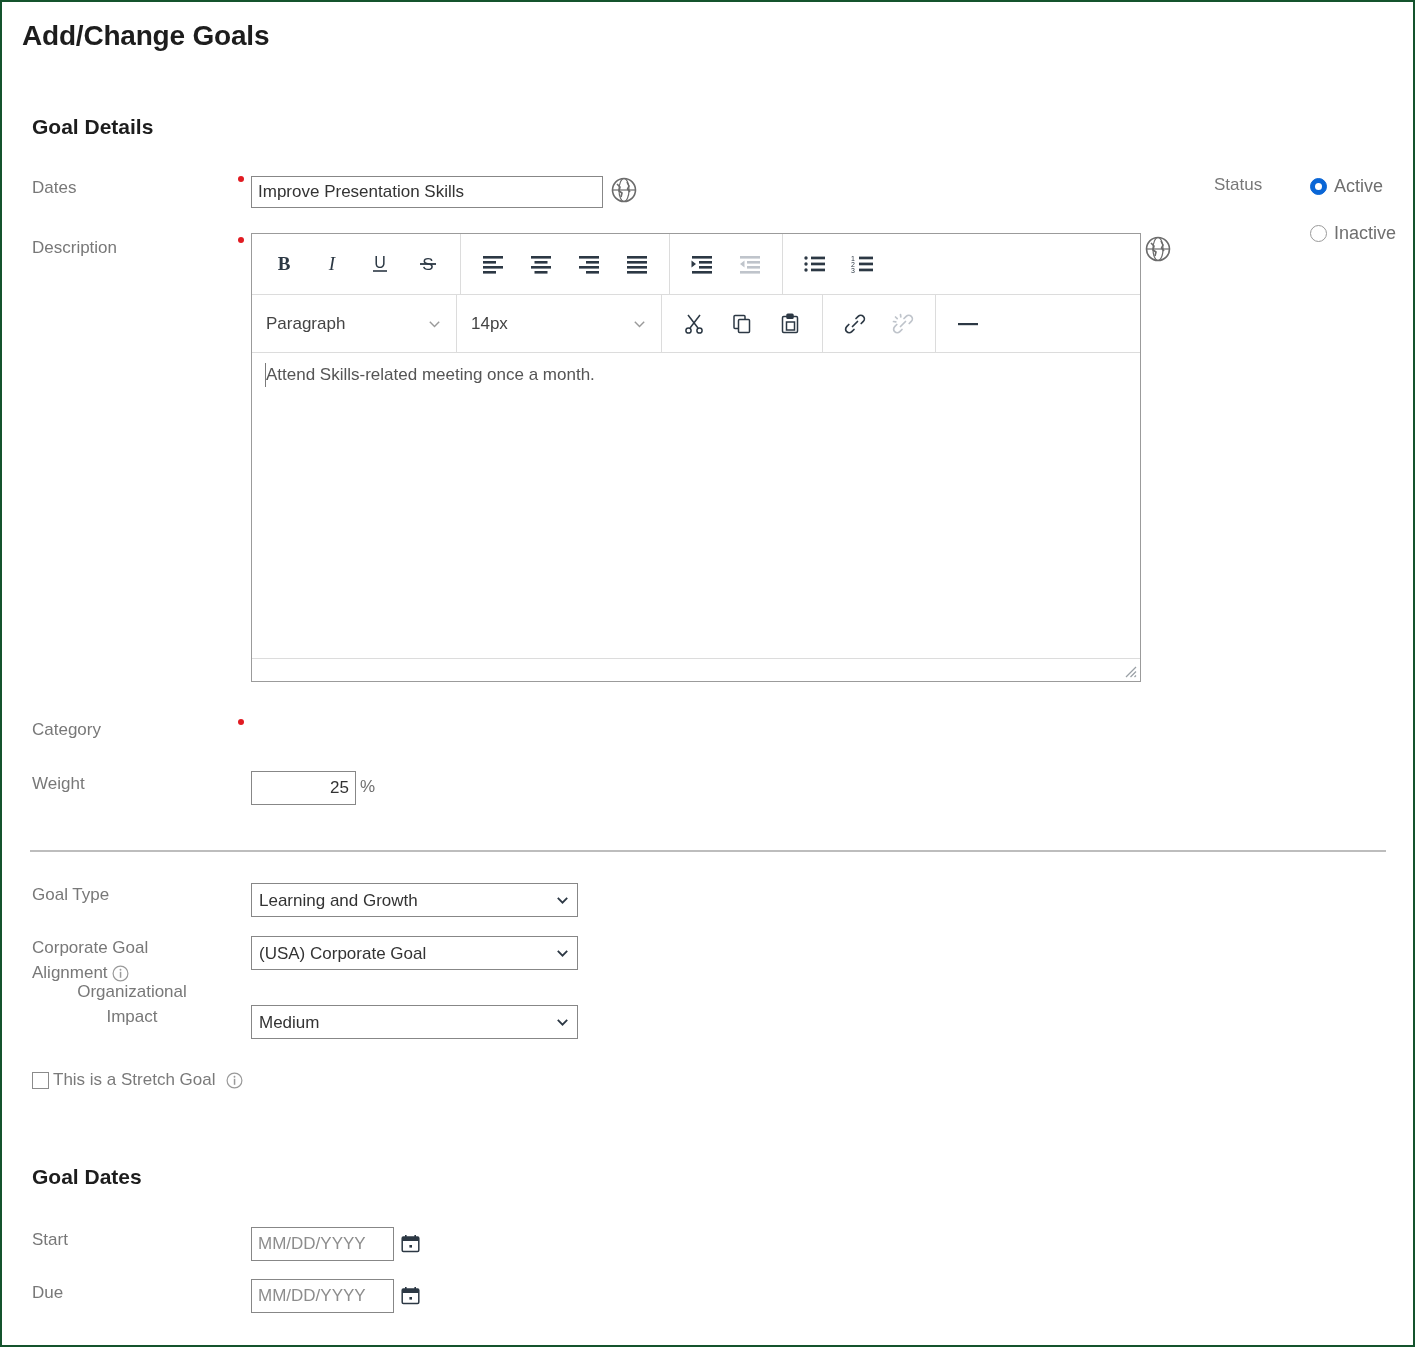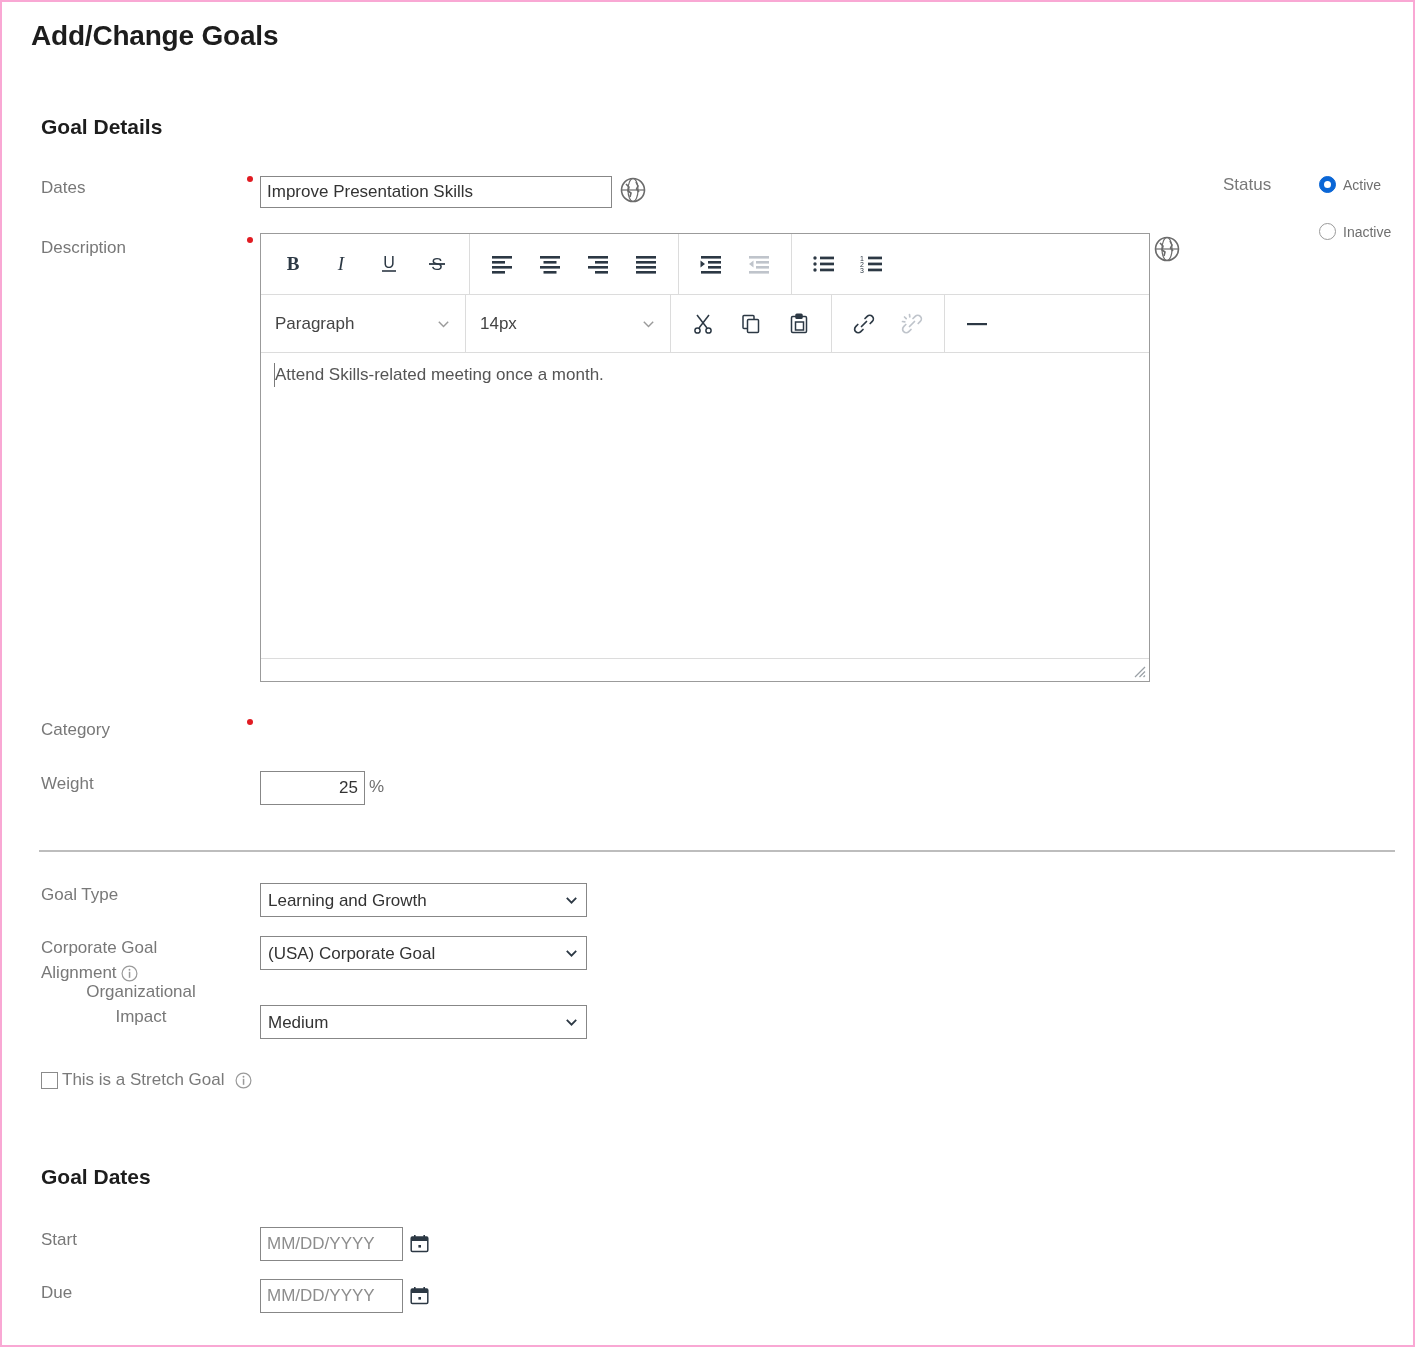--- a/index.html
+++ b/index.html
@@ -8,25 +8,24 @@
     width: 1415px;
     height: 1347px;
     background: #ffffff;
     font-family: "Liberation Sans", sans-serif;
     color: #444444;
     overflow: hidden;
   }
   .page-frame {
     width: 1415px;
     height: 1347px;
-    border: 2px solid #f9a8d4;
+    border: 2px solid #14532d;
     background: #ffffff;
     position: relative;
     overflow: hidden;
-    padding-left: 9px;
   }
   .inner {
     padding: 0;
     position: relative;
     height: 100%;
   }
 
   
   .page-title {
     position: absolute;
@@ -109,21 +108,21 @@
     width: 17px; height: 17px; border-radius: 50%;
     border: 1px solid #9a9a9a; background: #fff;
     display: inline-block; position: relative; flex: none;
   }
   .radio-outer.checked { border: 1px solid #0a66d6; background: #0a66d6; }
   .radio-outer.checked::after {
     content: ""; position: absolute;
     left: 4px; top: 4px; width: 7px; height: 7px;
     border-radius: 50%; background: #fff;
   }
-  .radio-label { font-size: 14px; color: #6f6f6f; white-space: nowrap; }
+  .radio-label { font-size: 18px; color: #6f6f6f; white-space: nowrap; }
 
   
   #editor {
     position: absolute;
     left: 249px; top: 231px;
     width: 890px; height: 449px;
     border: 1px solid #9b9b9b;
     background: #fff;
   }
   .tb-row {

